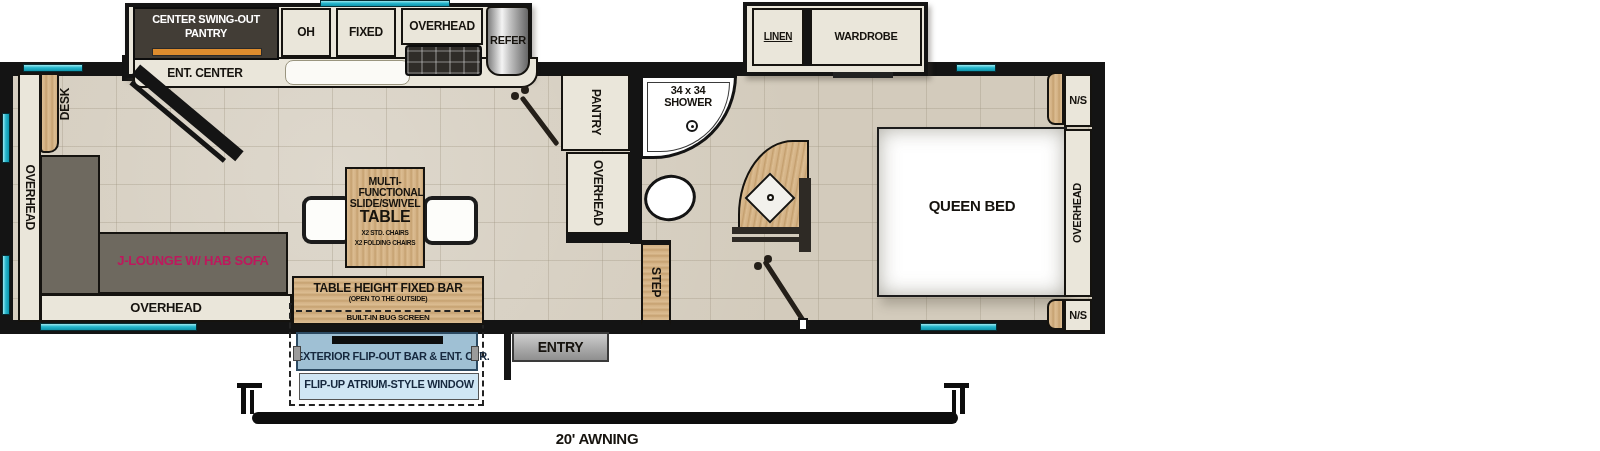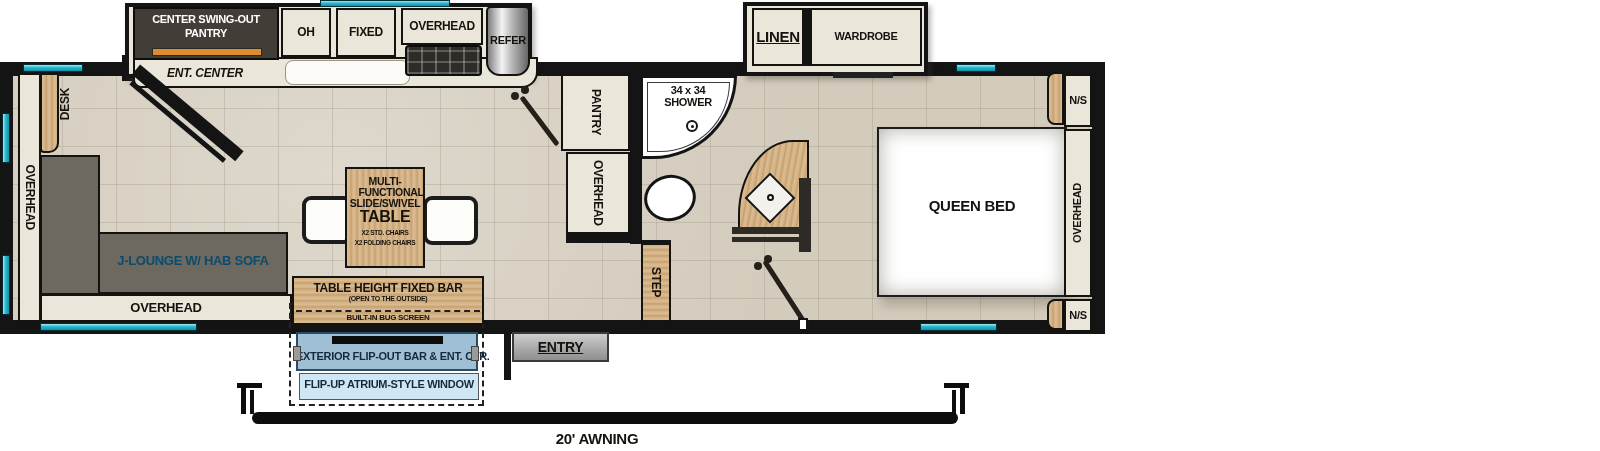--- a/index.html
+++ b/index.html
@@ -52,21 +52,21 @@
   <div class="abs winv" style="left:2px;top:113px;width:8px;height:50px;"></div>
   <div class="abs winv" style="left:2px;top:255px;width:8px;height:60px;"></div>
   <div class="abs win" style="left:40px;top:323px;width:157px;height:8px;"></div>
   <div class="abs win" style="left:920px;top:323px;width:77px;height:8px;"></div>
   <div class="abs win" style="left:956px;top:64px;width:40px;height:8px;"></div>
 
   <div class="abs shadow" style="left:125px;top:3px;width:407px;height:75px;background:#eae6da;border:4px solid #141414;"></div>
 
   <div class="abs" style="left:133px;top:57px;width:405px;height:31px;background:#eae6da;border:2px solid #15130f;border-radius:0 0 16px 8px;"></div>
   <div class="abs" style="left:285px;top:60px;width:125px;height:25px;background:#fbfaf6;border:1px solid #9a957f;border-radius:8px;"></div>
-  <div class="abs lbl" style="left:150px;top:67px;width:110px;text-align:center;font-size:12px;font-style:italic;">ENT. CENTER</div>
+  <div class="abs lbl" style="left:150px;top:67px;width:110px;text-align:center;font-size:12px;">ENT. CENTER</div>
 
   <div class="abs" style="left:133px;top:7px;width:146px;height:53px;background:#423d36;border:2px solid #0d0d0d;"></div>
   <div class="abs lbl" style="left:136px;top:14px;width:140px;text-align:center;font-size:11px;color:#fff;">CENTER SWING-OUT</div>
   <div class="abs lbl" style="left:136px;top:28px;width:140px;text-align:center;font-size:11px;color:#fff;">PANTRY</div>
   <div class="abs" style="left:152px;top:48px;width:110px;height:8px;background:#dd8c2e;border:1px solid #2a2a2a;"></div>
 
   <div class="abs cab ctr lbl" style="left:281px;top:8px;width:50px;height:49px;font-size:12px;">
       <span>OH</span>
     </div>
   <div class="abs cab ctr lbl" style="left:336px;top:8px;width:60px;height:49px;font-size:12px;">
@@ -86,21 +86,21 @@
 
   <div class="abs wood" style="left:40px;top:73px;width:19px;height:80px;border-radius:0 0 10px 4px;"></div>
   <div class="abs lbl vup" style="left:59px;top:88px;font-size:12px;">DESK</div>
 
   <div class="abs cab ctr lbl vup" style="left:18px;top:73px;width:23px;height:249px;font-size:12px;">
     <span class="vup">OVERHEAD</span>
     </div>
 
   <div class="abs sofa" style="left:40px;top:155px;width:60px;height:140px;"></div>
   <div class="abs sofa" style="left:98px;top:232px;width:190px;height:62px;"></div>
-  <div class="abs lbl" style="left:103px;top:254px;width:180px;text-align:center;font-size:13px;color:#0c4a6e;">J-LOUNGE W/ HAB SOFA</div>
+  <div class="abs lbl" style="left:103px;top:254px;width:180px;text-align:center;font-size:13px;color:#be185d;">J-LOUNGE W/ HAB SOFA</div>
 
   <div class="abs cab ctr lbl" style="left:40px;top:294px;width:252px;height:28px;font-size:13px;">
     <span>OVERHEAD</span>
     </div>
 
   <div class="abs" style="left:302px;top:196px;width:51px;height:48px;background:#fdfdfa;border:4px solid #1c1c1c;border-radius:9px;"></div>
   <div class="abs" style="left:423px;top:196px;width:55px;height:49px;background:#fdfdfa;border:4px solid #1c1c1c;border-radius:9px;"></div>
   <div class="abs wood" style="left:345px;top:167px;width:80px;height:101px;"></div>
   <div class="abs lbl" style="left:345px;top:176px;width:80px;text-align:center;font-size:10.5px;">MULTI-</div>
   <div class="abs lbl" style="left:345px;top:187px;width:92px;text-align:center;font-size:10.5px;">FUNCTIONAL</div>
@@ -118,21 +118,21 @@
   <div class="abs" style="left:296px;top:332px;width:182px;height:39px;background:#9fc0d4;border:2px solid #2c4a62;"></div>
   <div class="abs" style="left:332px;top:336px;width:111px;height:8px;background:#0d0d0d;"></div>
   <div class="abs lbl" style="left:296px;top:351px;width:182px;text-align:center;font-size:11px;color:#16283e;">EXTERIOR FLIP-OUT BAR &amp; ENT. CTR.</div>
   <div class="abs" style="left:293px;top:346px;width:8px;height:15px;background:#9b9b9b;border:1px solid #444;"></div>
   <div class="abs" style="left:471px;top:346px;width:8px;height:15px;background:#9b9b9b;border:1px solid #444;"></div>
 
   <div class="abs" style="left:299px;top:373px;width:180px;height:27px;background:#cfe6f4;border:1px solid #555;"></div>
   <div class="abs lbl" style="left:299px;top:379px;width:180px;text-align:center;font-size:11px;color:#16283e;">FLIP-UP ATRIUM-STYLE WINDOW</div>
 
   <div class="abs" style="left:504px;top:330px;width:7px;height:50px;background:#141414;"></div>
-  <div class="abs ctr lbl" style="left:512px;top:332px;width:97px;height:30px;background:linear-gradient(180deg,#cecece,#aaaaaa 55%,#8f8f8f);border:2px solid #3a3a3a;font-size:14px;text-decoration:underline;">
+  <div class="abs ctr lbl" style="left:512px;top:332px;width:97px;height:30px;background:linear-gradient(180deg,#cecece,#aaaaaa 55%,#8f8f8f);border:2px solid #3a3a3a;font-size:14px;">
     <span>ENTRY</span>
     </div>
 
   <div class="abs" style="left:252px;top:412px;width:706px;height:12px;background:#0d0d0d;border-radius:6px;"></div>
   <div class="abs" style="left:237px;top:383px;width:25px;height:5px;background:#0d0d0d;"></div>
   <div class="abs" style="left:241px;top:386px;width:5px;height:28px;background:#0d0d0d;"></div>
   <div class="abs" style="left:250px;top:390px;width:4px;height:24px;background:#0d0d0d;"></div>
   <div class="abs" style="left:944px;top:383px;width:25px;height:5px;background:#0d0d0d;"></div>
   <div class="abs" style="left:960px;top:386px;width:5px;height:28px;background:#0d0d0d;"></div>
   <div class="abs" style="left:952px;top:390px;width:4px;height:24px;background:#0d0d0d;"></div>
@@ -172,21 +172,21 @@
   <div class="abs" style="left:799px;top:178px;width:12px;height:74px;background:#2e2a25;"></div>
   <div class="abs" style="left:732px;top:227px;width:74px;height:7px;background:#2e2a25;"></div>
   <div class="abs" style="left:732px;top:237px;width:74px;height:5px;background:#2e2a25;"></div>
 
   <div class="abs doorbar" style="left:762px;top:261px;width:5px;height:79px;transform:rotate(-33deg);transform-origin:50% 0;"></div>
   <div class="abs knob" style="left:754px;top:262px;"></div>
   <div class="abs knob" style="left:764px;top:255px;"></div>
   <div class="abs" style="left:798px;top:318px;width:10px;height:13px;background:#fff;border:2px solid #141414;"></div>
 
   <div class="abs shadow" style="left:743px;top:2px;width:185px;height:74px;background:#eae6da;border:4px solid #141414;"></div>
-  <div class="abs cab ctr lbl" style="left:752px;top:8px;width:52px;height:58px;font-size:15px;text-decoration:underline;">
+  <div class="abs cab ctr lbl" style="left:752px;top:8px;width:52px;height:58px;font-size:10px;text-decoration:underline;">
     <span>LINEN</span>
     </div>
   <div class="abs" style="left:804px;top:8px;width:6px;height:58px;background:#141414;"></div>
   <div class="abs cab ctr lbl" style="left:810px;top:8px;width:112px;height:58px;font-size:11px;">
     <span>WARDROBE</span>
     </div>
   <div class="abs" style="left:833px;top:72px;width:60px;height:6px;background:#222;"></div>
 
   <div class="abs" style="left:877px;top:127px;width:190px;height:170px;background:#ffffff;border:2px solid #1c1c1c;box-shadow:inset 0 0 20px rgba(110,105,90,.55), 4px 8px 10px rgba(60,55,45,.25);"></div>
   <div class="abs lbl" style="left:877px;top:198px;width:190px;text-align:center;font-size:15px;">QUEEN BED</div>

